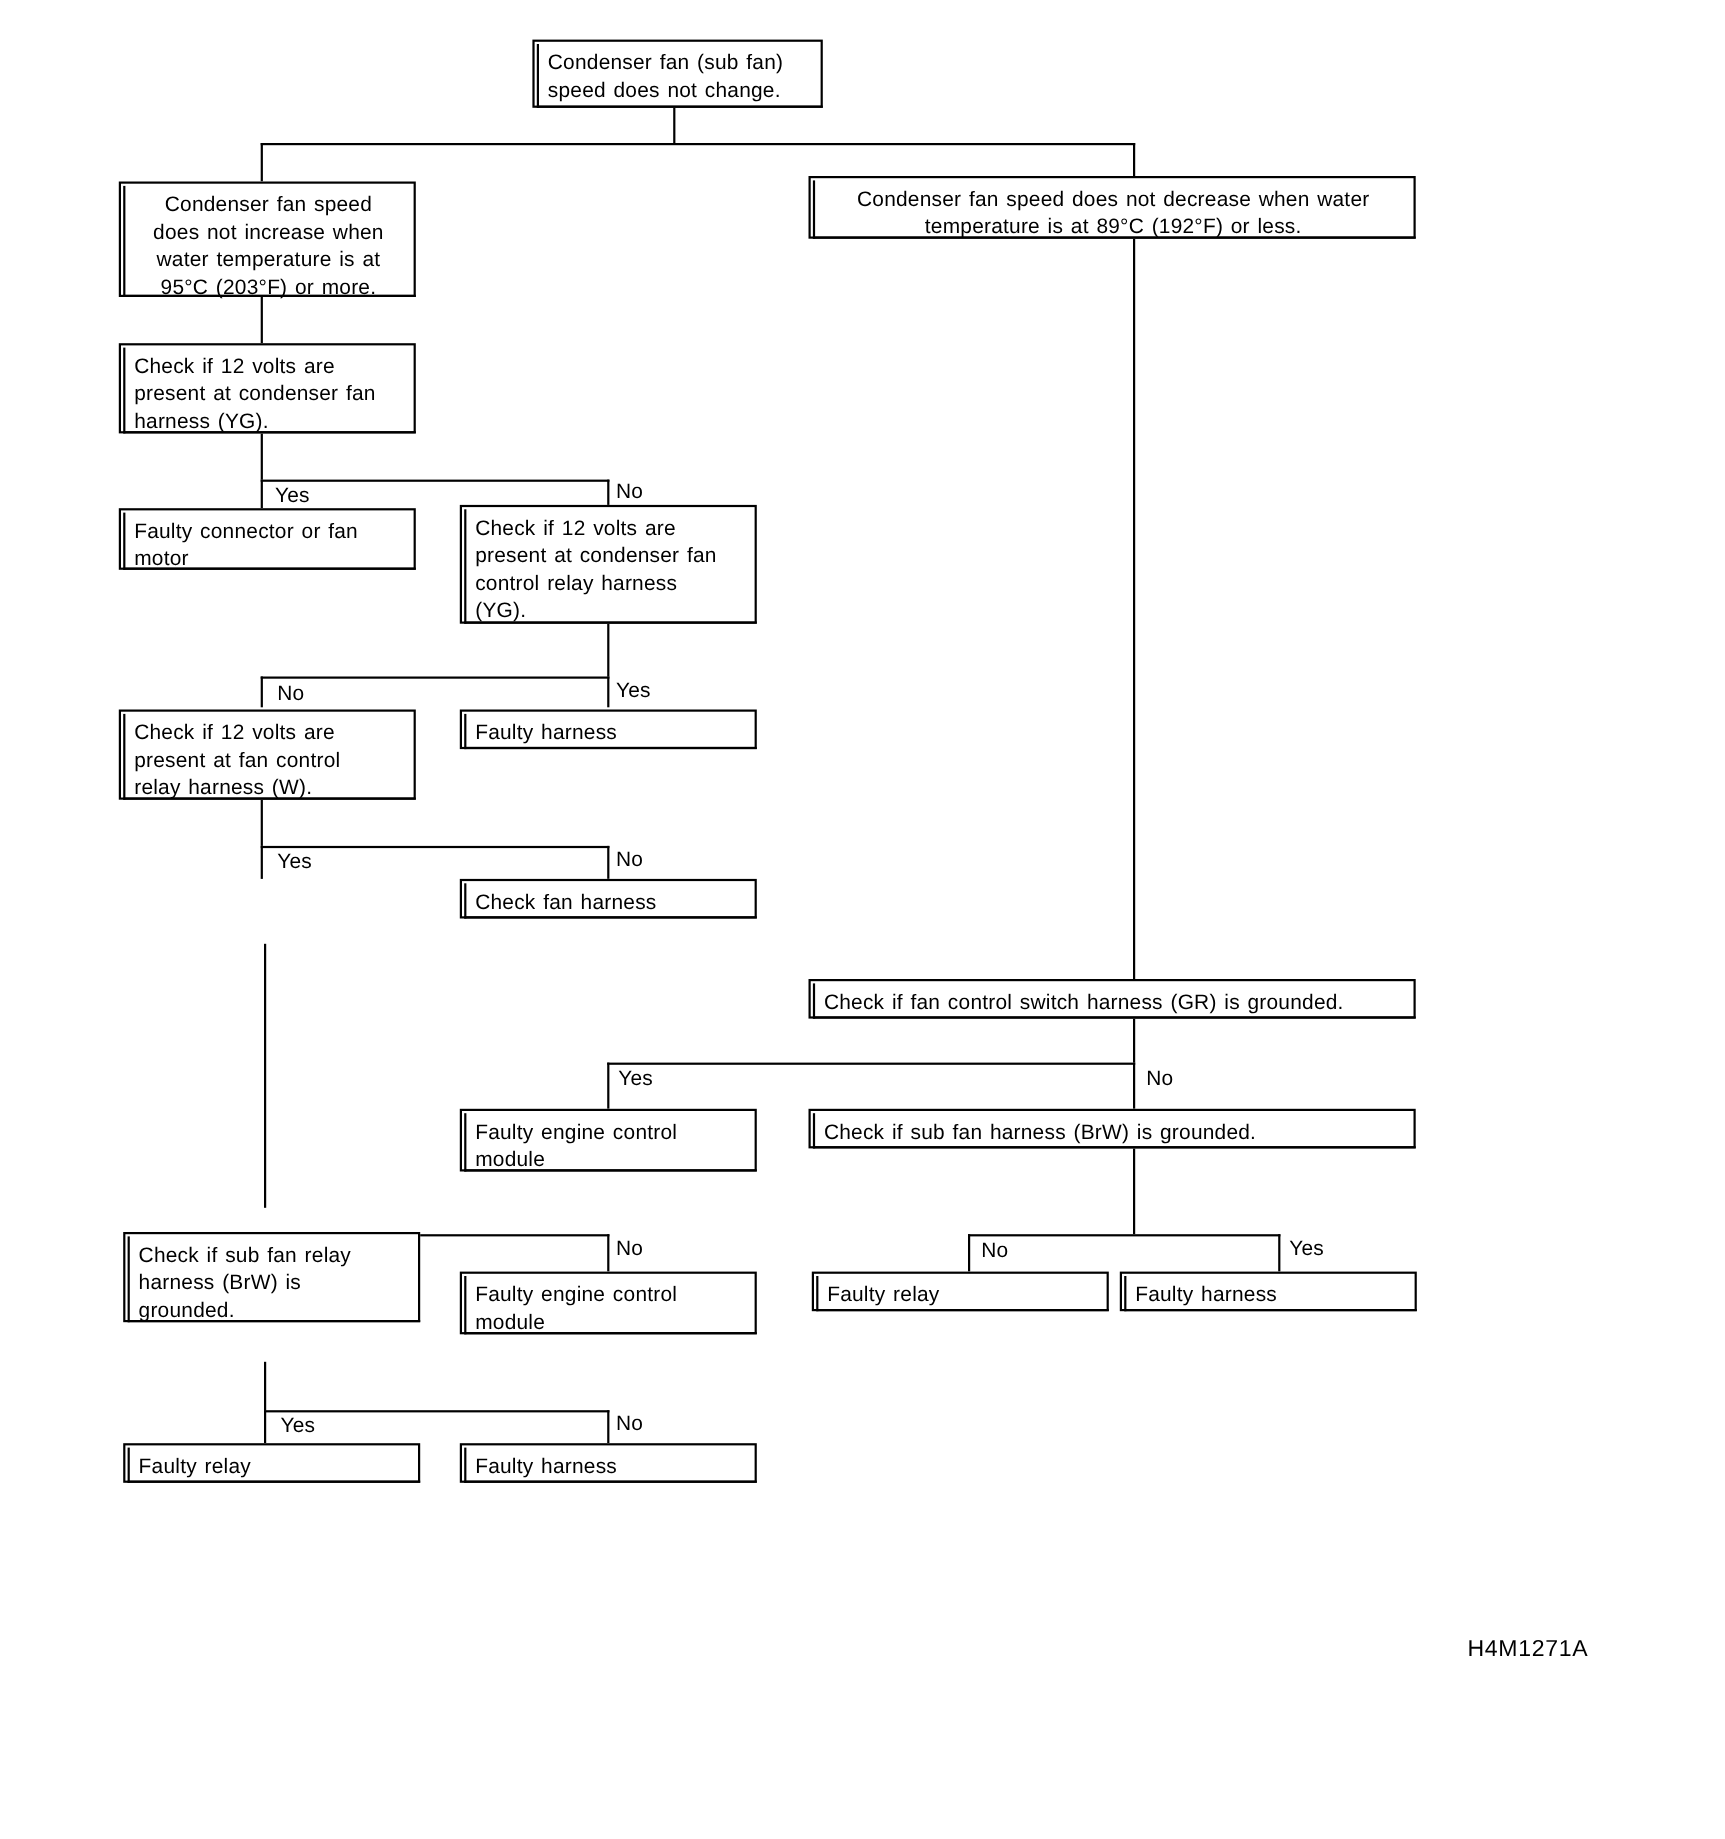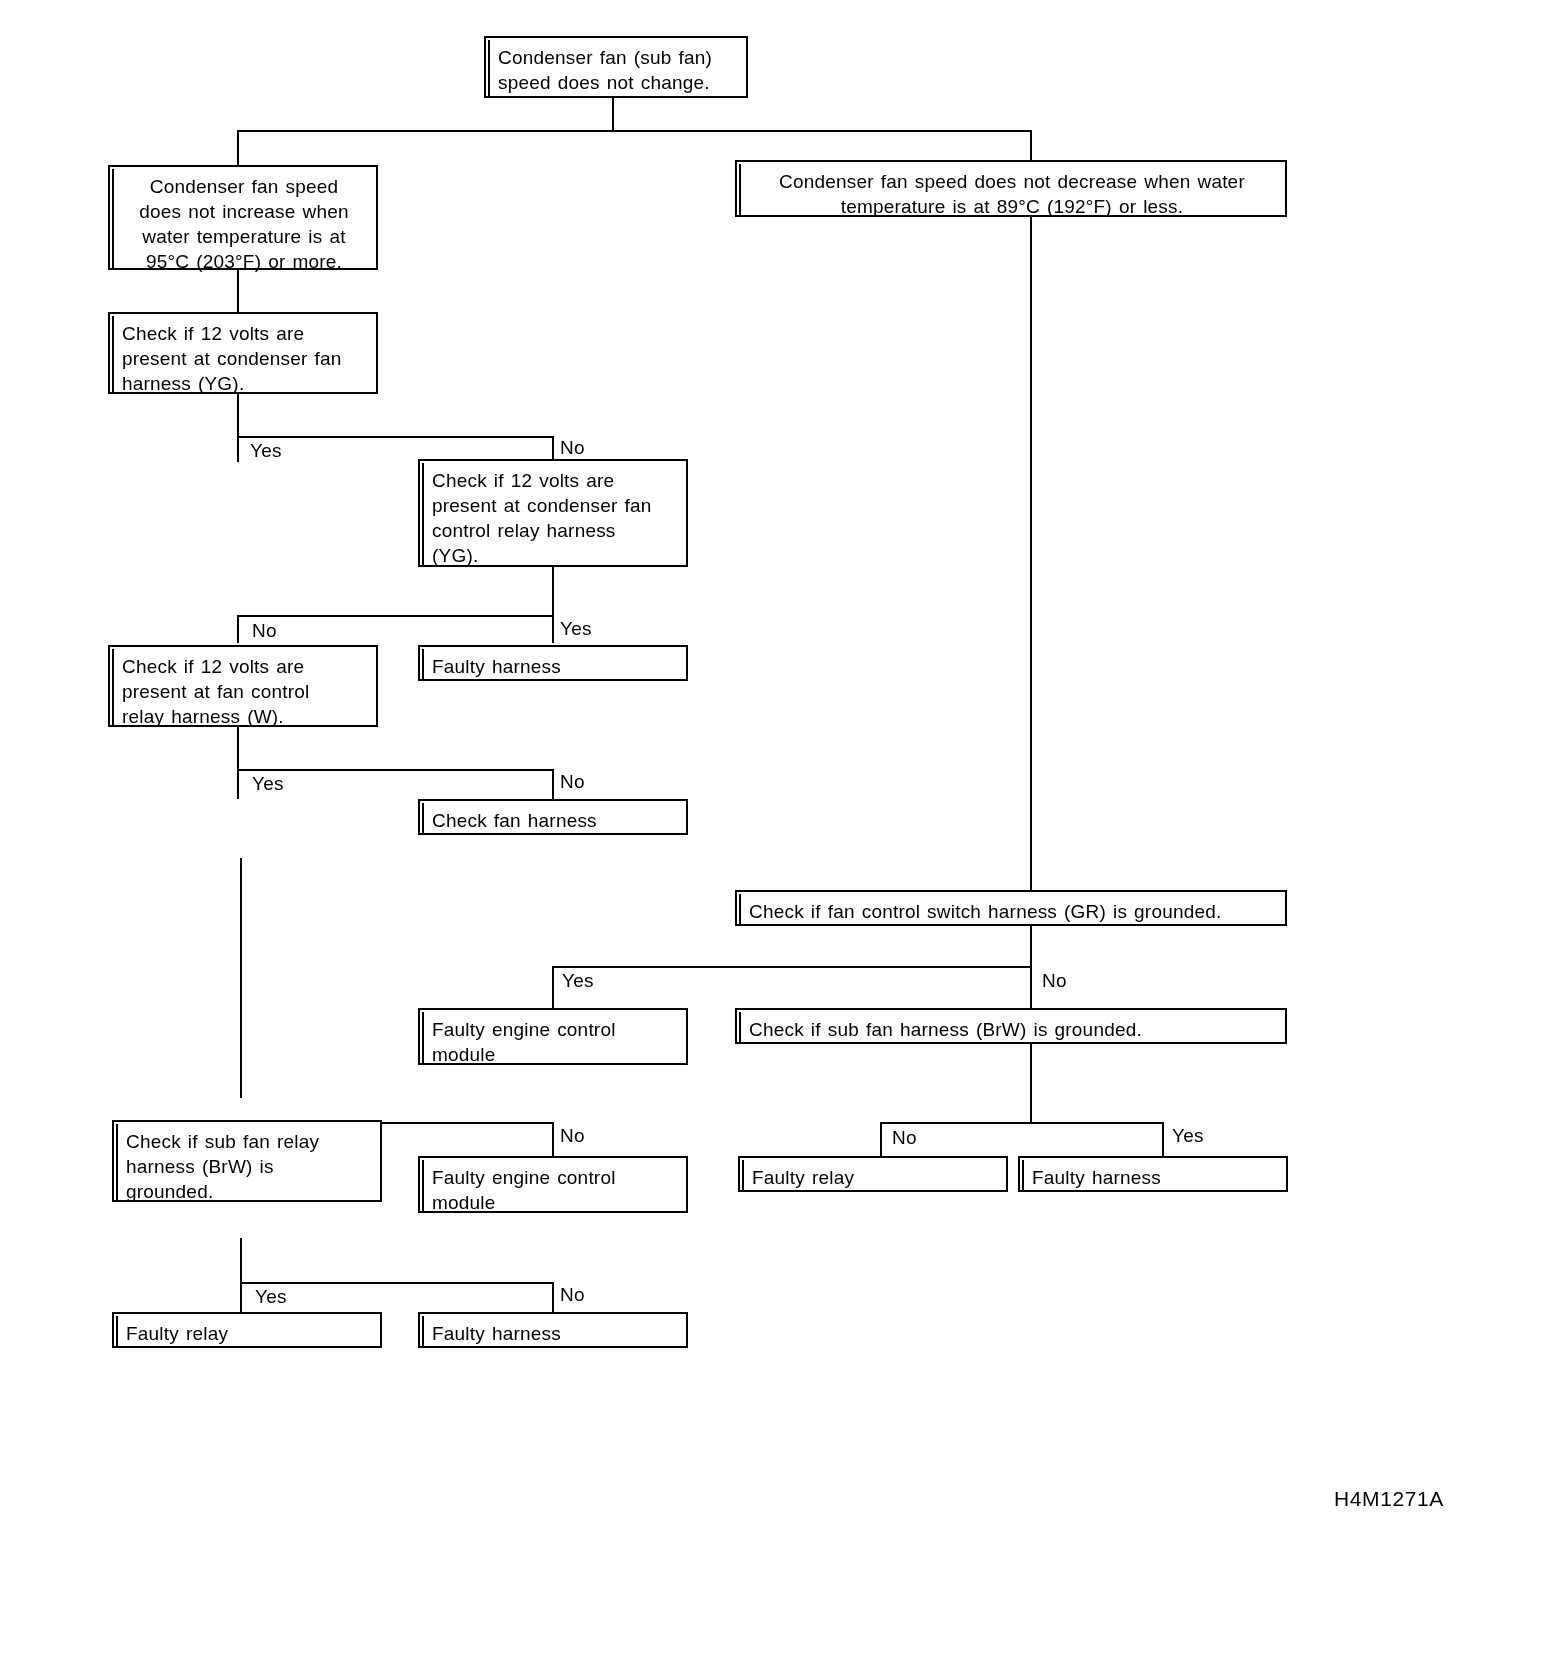--- a/index.html
+++ b/index.html
@@ -93,20 +93,21 @@
 
   <div class="box" style="left:108px; top:312px; width:270px; height:82px;">Check if 12 volts are<br>present at condenser fan<br>harness (YG).</div>
 
   <div class="line vline" style="left:237px; top:394px; height:42px;"></div>
   <div class="line hline" style="left:237px; top:436px; width:317px;"></div>
   <div class="line vline" style="left:237px; top:436px; height:26px;"></div>
   <div class="line vline" style="left:552px; top:436px; height:26px;"></div>
   <div class="lbl" style="left:250px; top:440px;">Yes</div>
   <div class="lbl" style="left:560px; top:437px;">No</div>
 
+  <div class="box" style="left:108px; top:462px; width:270px; height:56px;">Faulty connector or fan<br>motor</div>
 
   <div class="box" style="left:418px; top:459px; width:270px; height:108px;">Check if 12 volts are<br>present at condenser fan<br>control relay harness<br>(YG).</div>
 
   <div class="line vline" style="left:552px; top:567px; height:48px;"></div>
   <div class="line hline" style="left:237px; top:615px; width:317px;"></div>
   <div class="line vline" style="left:237px; top:615px; height:28px;"></div>
   <div class="line vline" style="left:552px; top:615px; height:28px;"></div>
   <div class="lbl" style="left:252px; top:620px;">No</div>
   <div class="lbl" style="left:560px; top:618px;">Yes</div>
 

